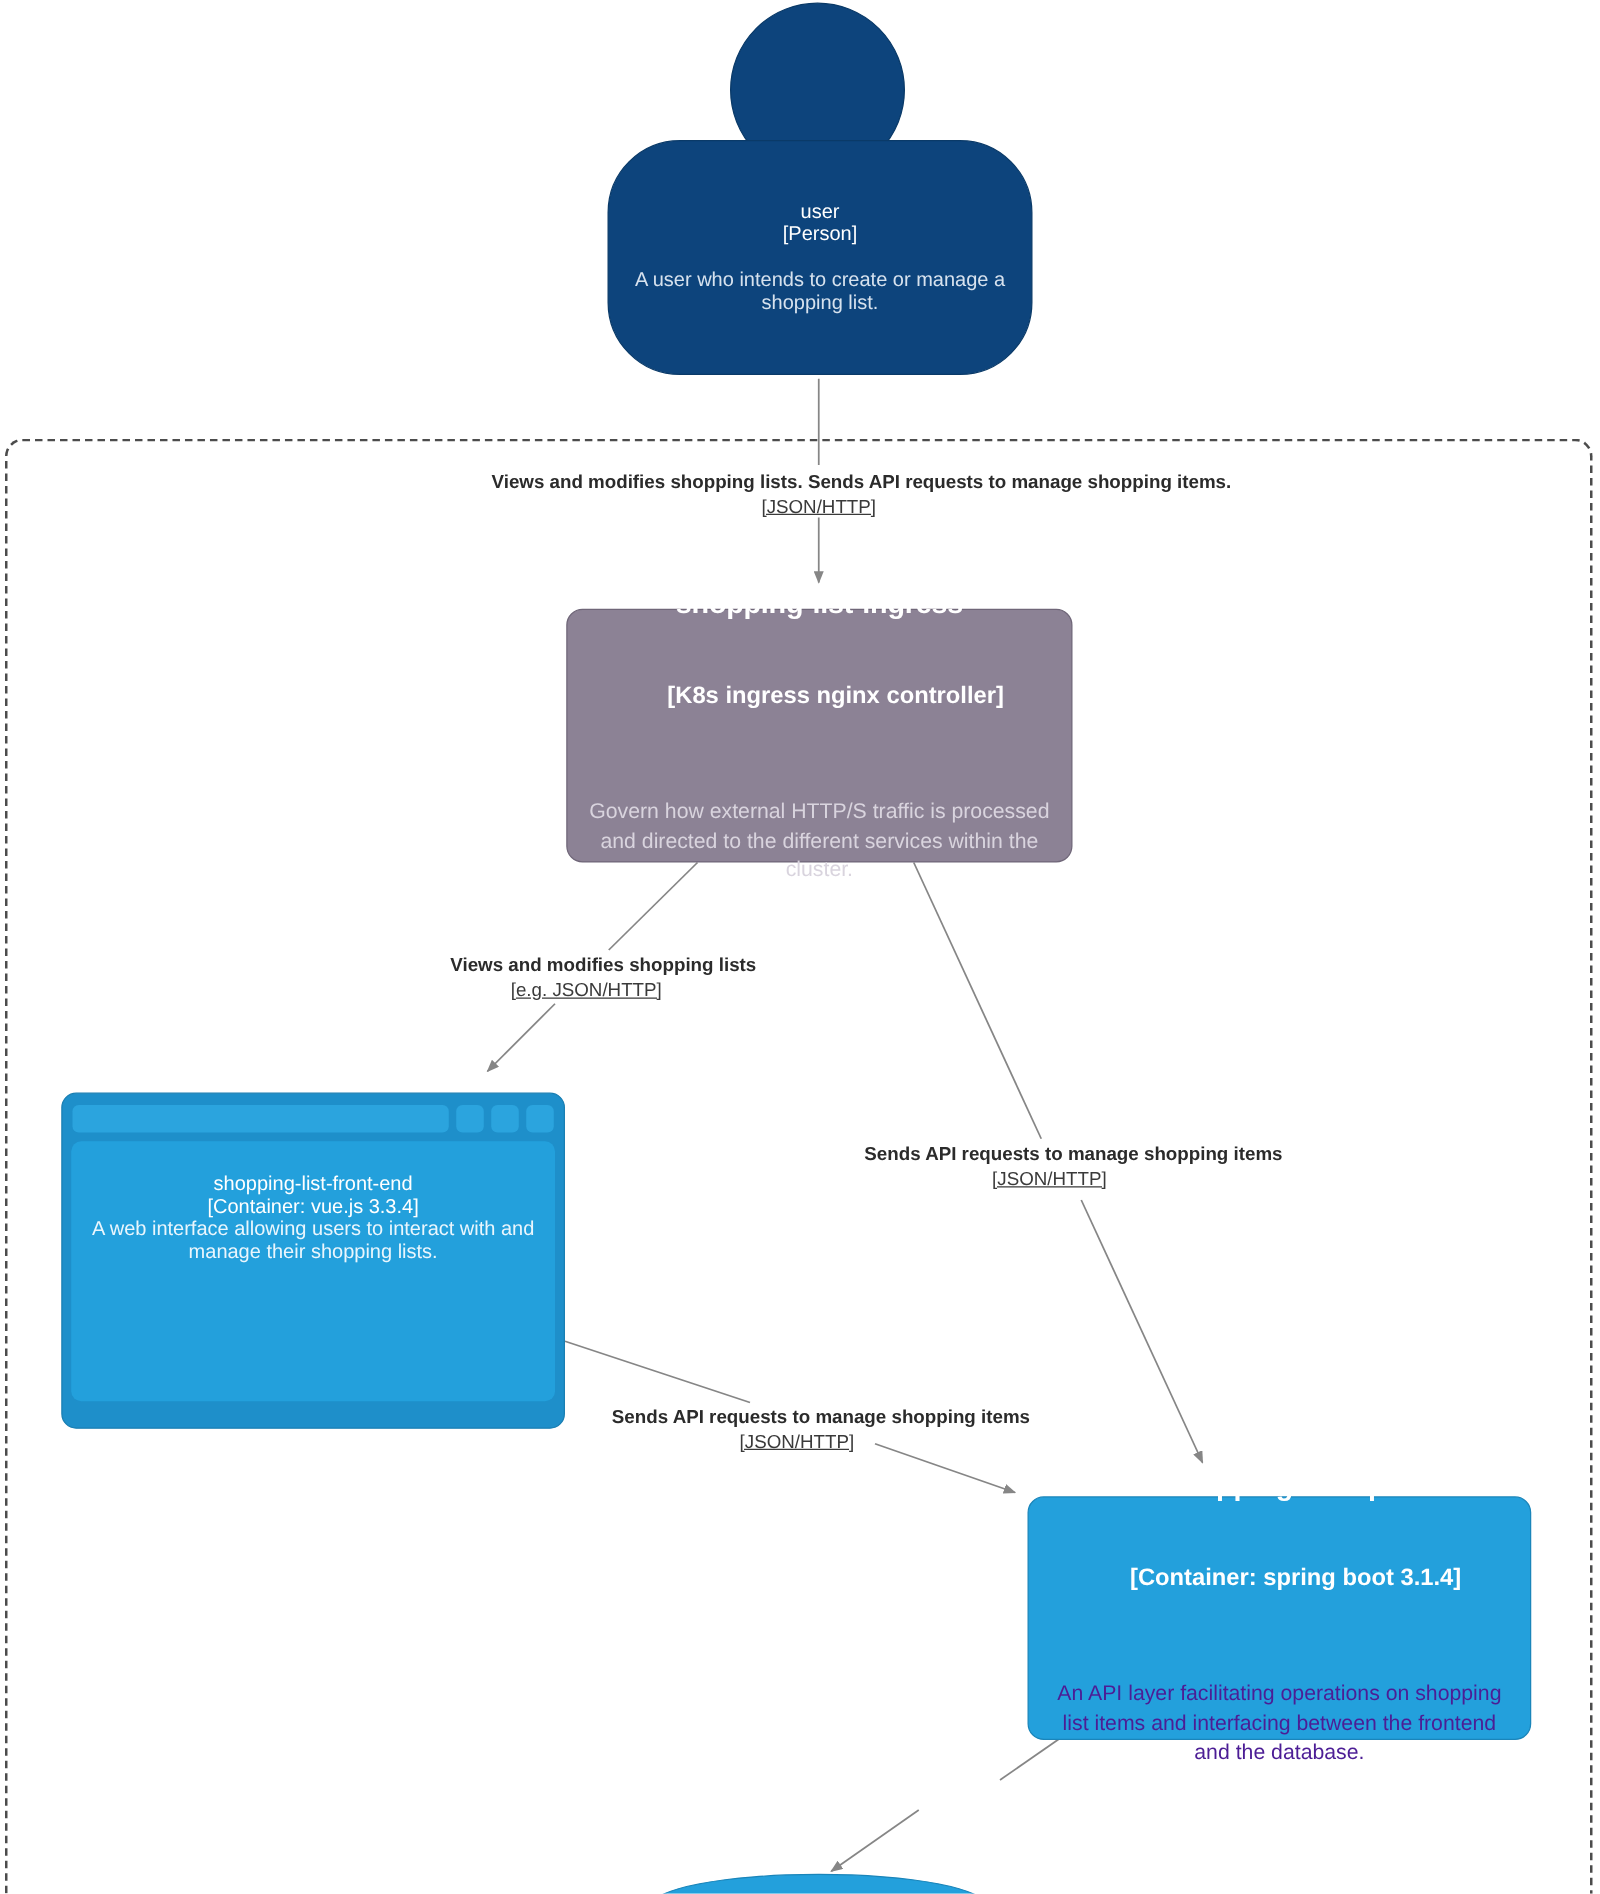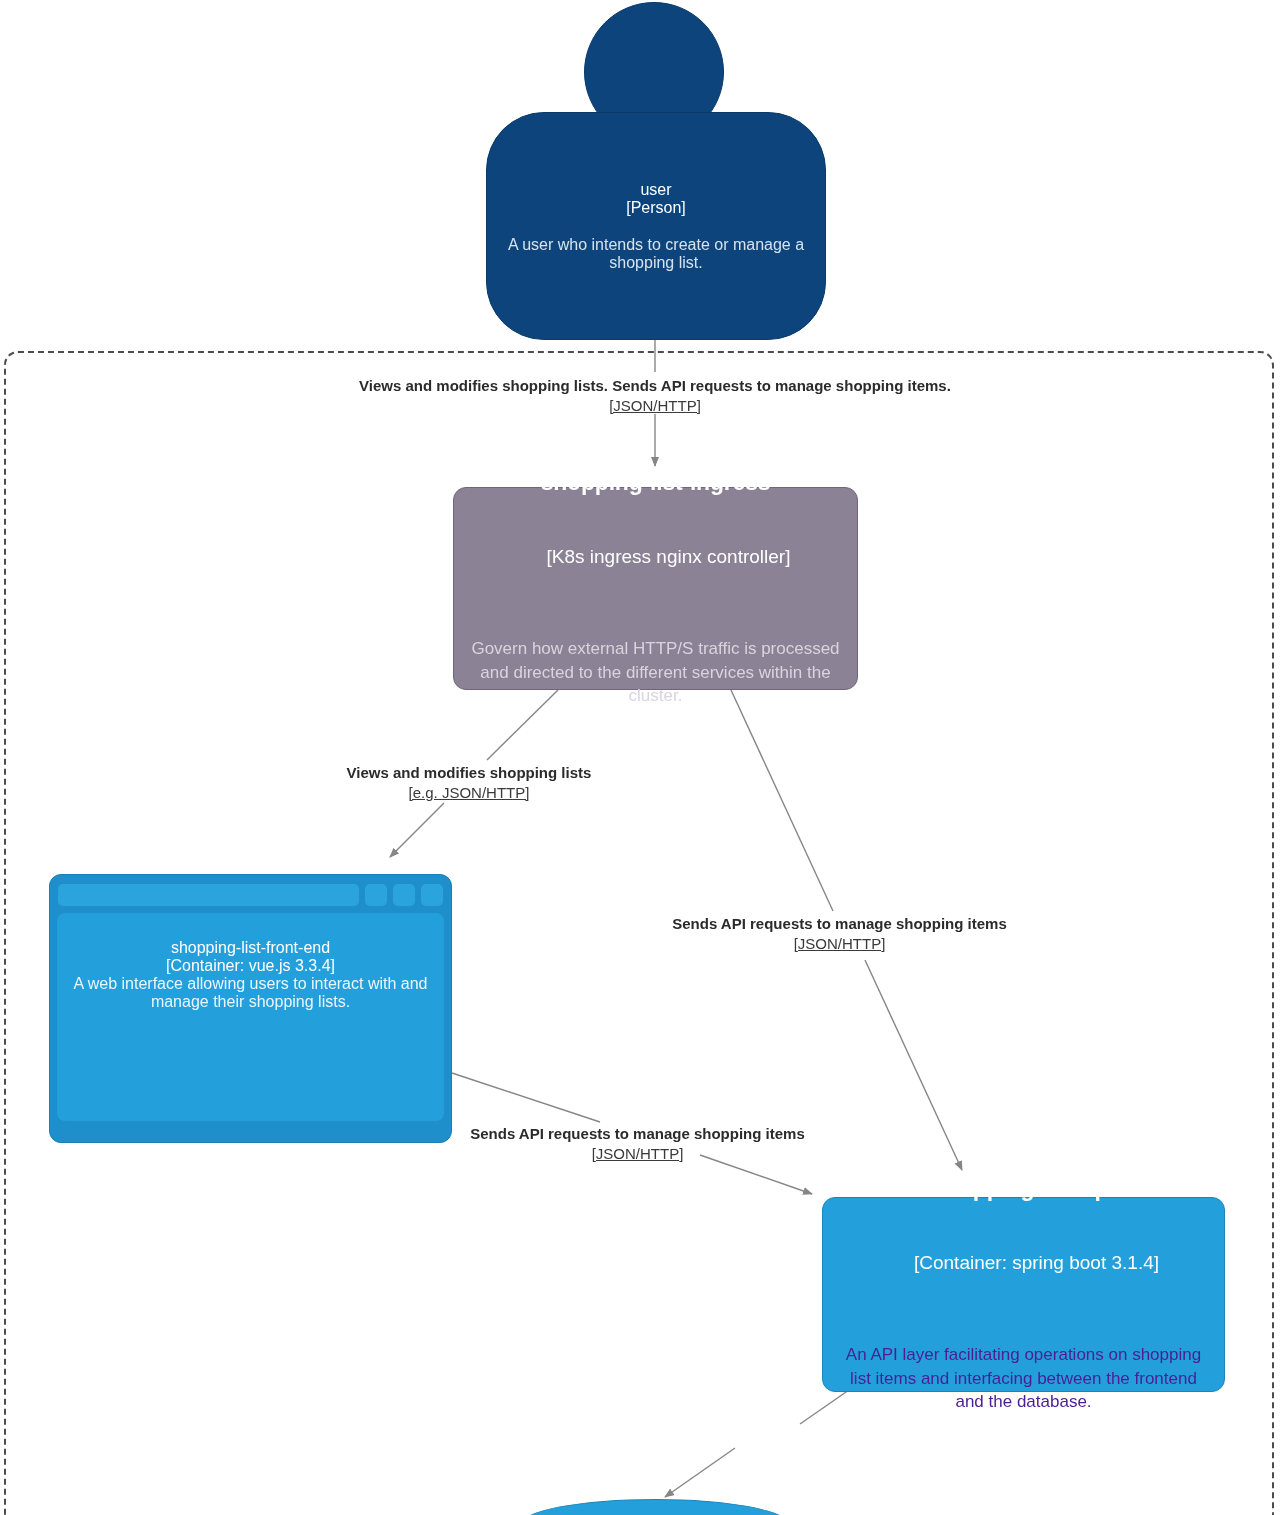--- a/index.html
+++ b/index.html
@@ -53,21 +53,21 @@
     gap: 48px;
   }
   .node .n-title {
     font-size: 23px;
     font-weight: bold;
     line-height: 1.18;
     letter-spacing: -0.2px;
   }
   .node .n-type {
     font-size: 19px;
-    font-weight: normal;
+    font-weight: bold;
     line-height: 1.22;
     margin-top: 1px;
     padding-left: 26px;
   }
   .node .n-desc {
     font-size: 17px;
     font-weight: normal;
     line-height: 1.38;
     margin-top: 21px;
   }
@@ -183,20 +183,21 @@
     z-index: 4;
     text-align: center;
     color: #2b2b2b;
     line-height: 1.34;
     white-space: nowrap;
   }
   .edge-label .el-main {
     font-size: 15px;
     font-weight: bold;
     display: block;
+    text-align: right;
   }
   .edge-label .el-tech {
     font-size: 15px;
     font-weight: normal;
     display: block;
     color: #3a3a3a;
     text-decoration: underline;
   }
 </style>
 </head>
@@ -234,21 +235,21 @@
     </g>
 
     <g>
       <line x1="872" y1="1374" x2="800" y2="1424" stroke="#868686" stroke-width="1.4"></line>
       <line x1="735" y1="1448" x2="665" y2="1497" stroke="#868686" stroke-width="1.4" marker-end="url(#arrowhead)"></line>
     </g>
   </svg>
 
   <div class="person-wrap" style="left:486px; top:0px; width:340px; height:305px;">
     <div class="person-head" style="left:98px; top:2px; width:140px; height:140px;"></div>
-    <div class="person-body" style="left:0px; top:112px; width:340px; height:228px;">
+    <div class="person-body" style="left:0px; top:112px; width:340px; height:188px;">
       <div class="n-title">user</div>
       <div class="n-type">[Person]</div>
       <div class="n-desc">A user who intends to create or manage a shopping list.</div>
     </div>
   </div>
 
   <div class="node ingress" style="left:453px; top:487px; width:405px; height:203px;">
     <div class="n-title">shopping-list-ingress</div>
     <div class="n-type">[K8s ingress nginx controller]</div>
     <div class="n-desc">Govern how external HTTP/S traffic is processed and directed to the different services within the cluster.</div>

